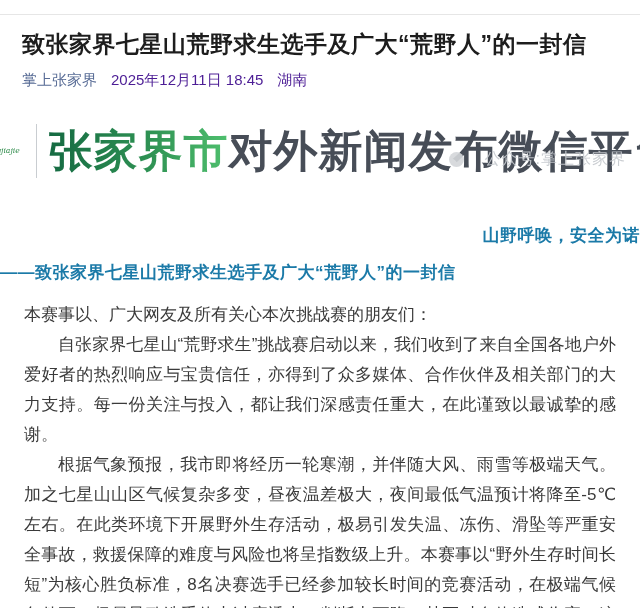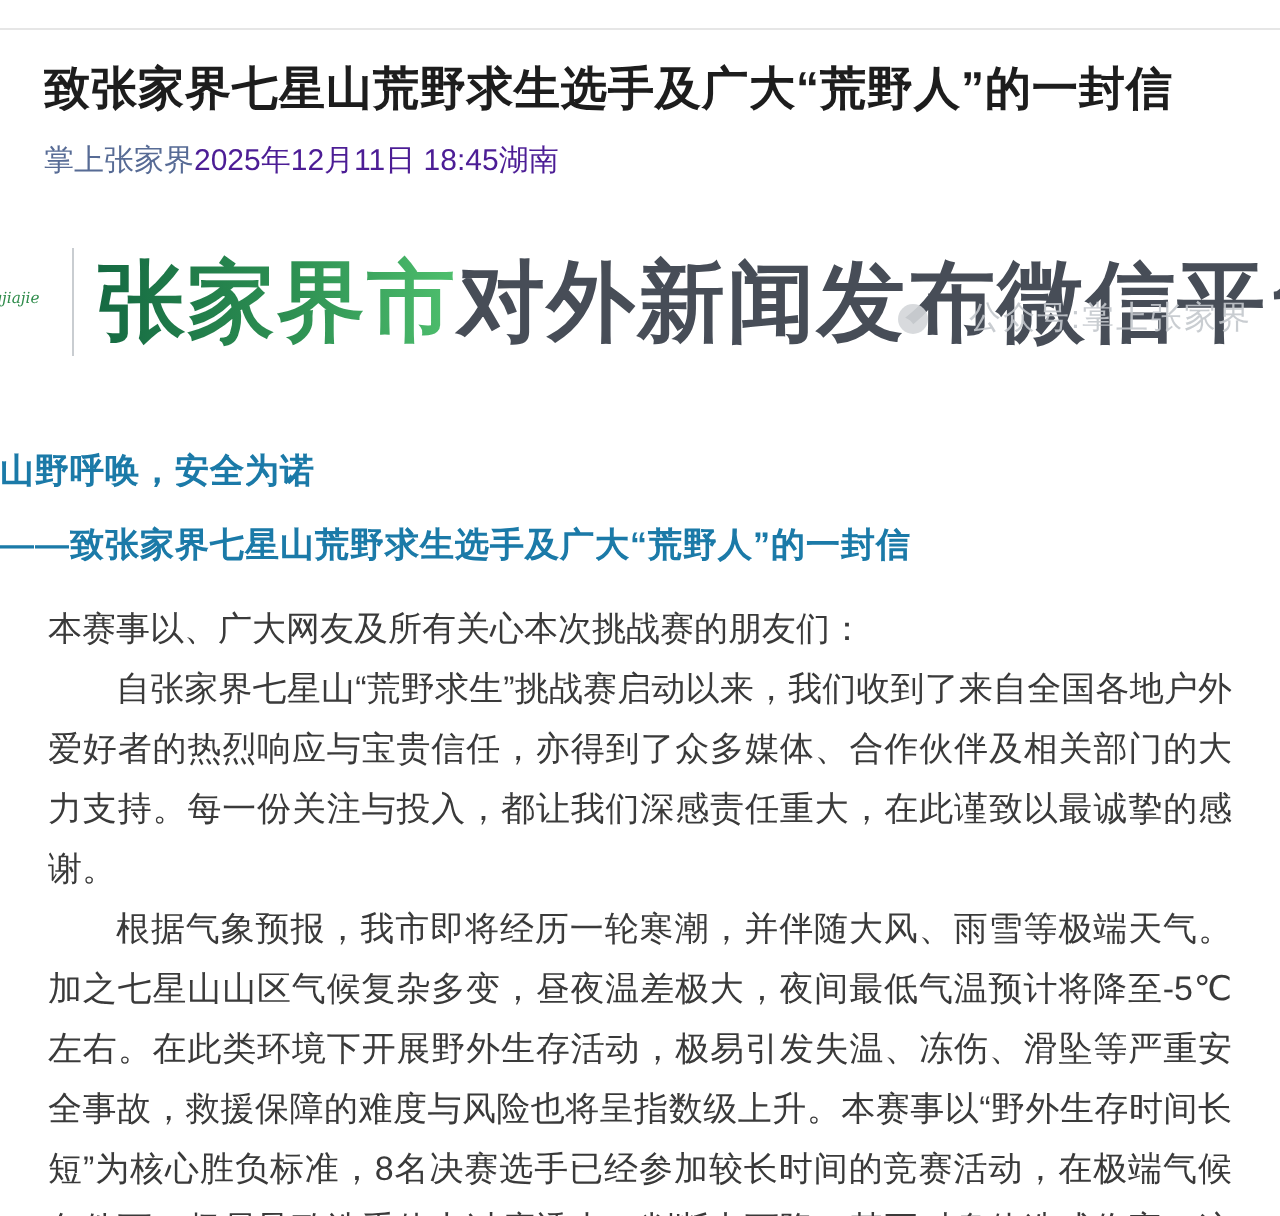--- a/index.html
+++ b/index.html
@@ -18,20 +18,21 @@
     padding: 13px 22px 0 22px;
     font-size: 23px;
     line-height: 32px;
     font-weight: 700;
     color: #1d1d1d;
     letter-spacing: 0.5px;
   }
   .meta-row {
     display: flex;
     align-items: center;
+    gap: 14px;
     padding: 11px 22px 0 22px;
     font-size: 15px;
   }
   .meta-account { color: #576b95; cursor: pointer; }
   .meta-date, .meta-location { color: #4c1d95; }
   .banner {
     position: relative;
     margin-top: 15px;
     height: 92px;
     width: 100%;
@@ -95,21 +96,21 @@
   }
   .watermark-circle-icon {
     width: 15px;
     height: 15px;
     border-radius: 50%;
     background: #d4d7da;
     display: inline-block;
   }
   .slogan {
     margin-top: 27px;
-    text-align: left;
+    text-align: right;
     font-size: 17px;
     font-weight: 700;
     color: #1b7aa8;
     letter-spacing: 0.5px;
   }
   .subtitle {
     margin-top: 14px;
     text-align: left;
     font-size: 17px;
     font-weight: 700;

